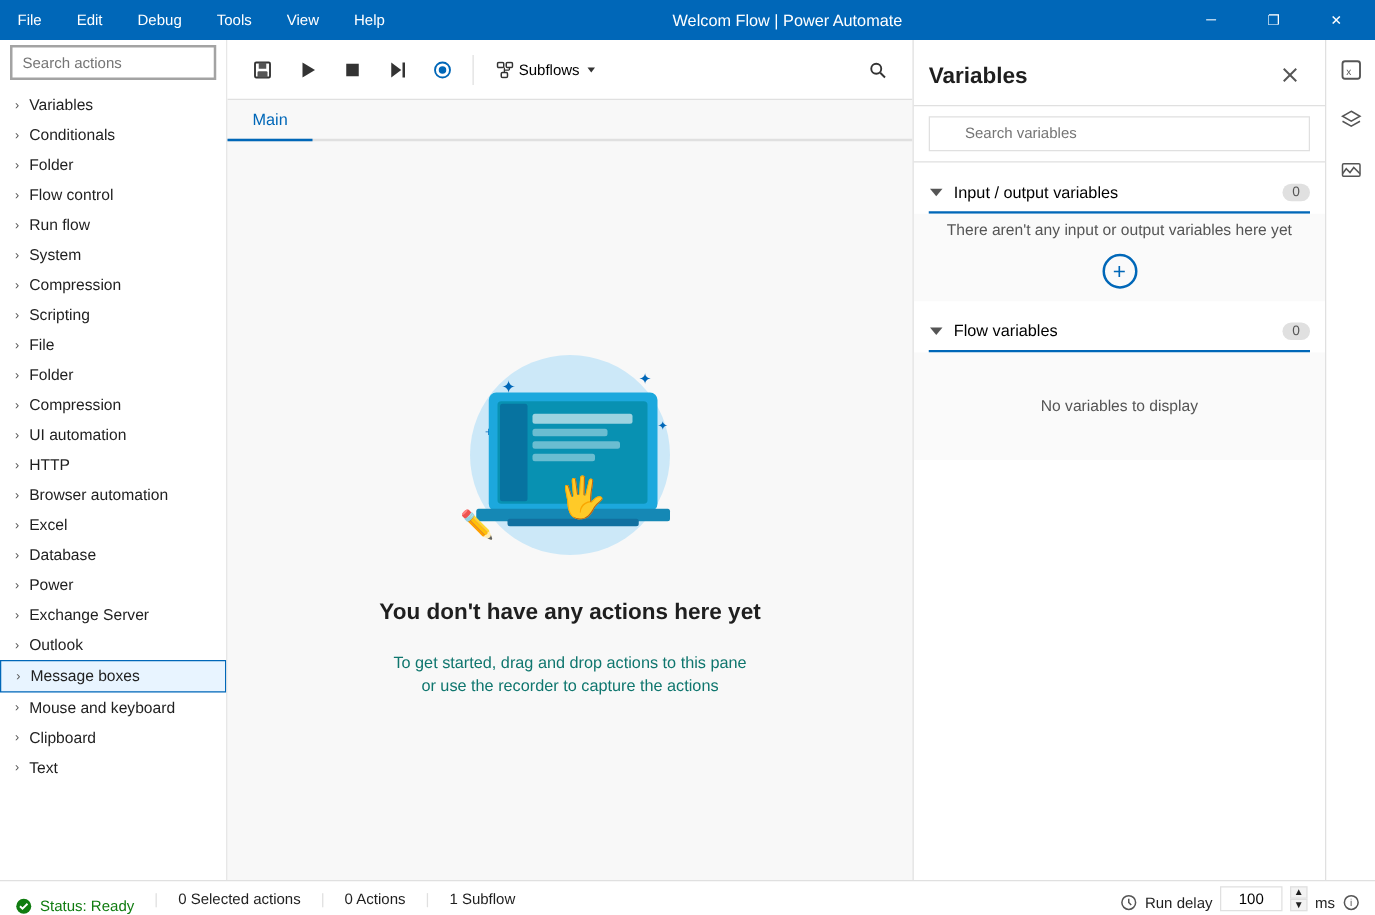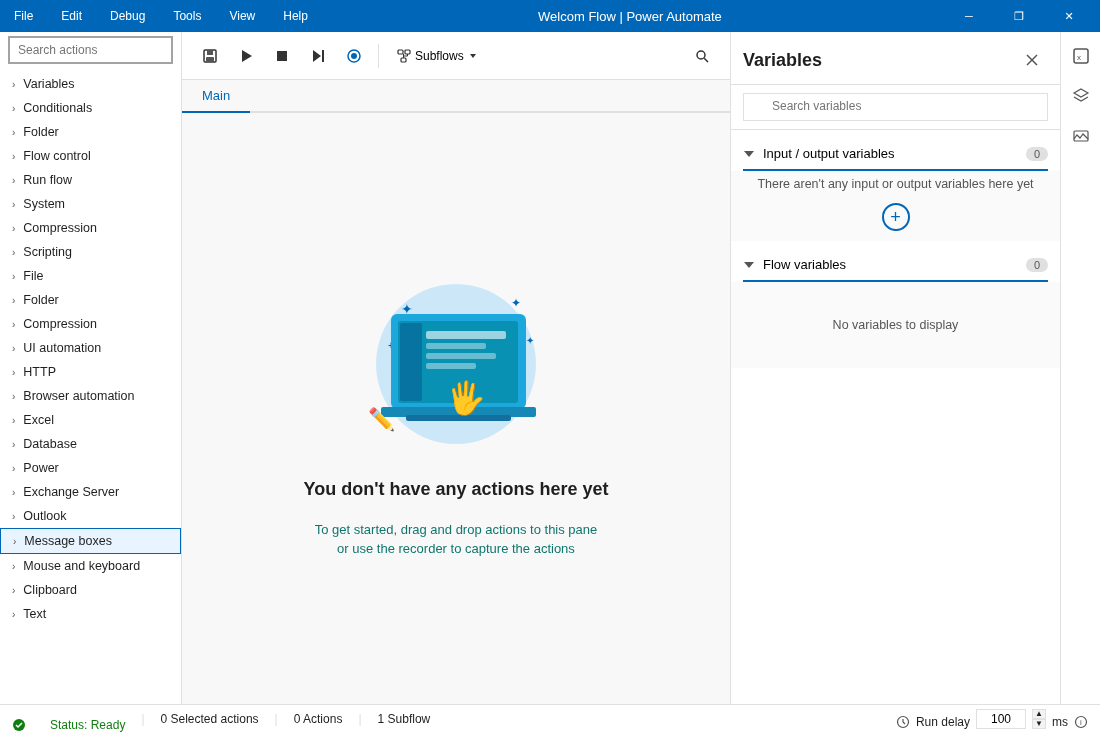--- a/index.html
+++ b/index.html
@@ -57,21 +57,21 @@
     .add-var-btn { width: 28px; height: 28px; border-radius: 50%; border: 2px solid #0067b8; color: #0067b8; display: flex; align-items: center; justify-content: center; cursor: pointer; font-size: 18px; margin: 8px auto 4px; }
     .var-section-divider { height: 2px; background: #0067b8; margin: 0 12px; }
     .no-vars-text { color: #555; font-size: 12.5px; text-align: center; padding: 16px; }
 
     
     .side-icons { width: 40px; background: white; border-left: 1px solid #e0e0e0; display: flex; flex-direction: column; align-items: center; padding: 8px 0; gap: 8px; }
     .side-icon { width: 32px; height: 32px; display: flex; align-items: center; justify-content: center; cursor: pointer; border-radius: 2px; }
 
     
     .status-bar { background: white; border-top: 1px solid #e0e0e0; height: 28px; display: flex; align-items: center; padding: 0 12px; gap: 16px; font-size: 12px; color: #1f1f1f; flex-shrink: 0; }
-    .status-ready { display: flex; align-items: center; gap: 24px; color: #107c10; margin-top: 12px; }
+    .status-ready { display: flex; align-items: center; gap: 6px; color: #107c10; margin-top: 12px; }
     .status-sep { color: #e0e0e0; }
     .run-delay-section { display: flex; align-items: flex-end; gap: 6px; margin-left: auto; }
     .delay-input { width: 50px; height: 20px; border: 1px solid #e0e0e0; text-align: center; font-size: 12px; }
     .delay-spinner { display: flex; flex-direction: column; }
     .delay-spinner-btn { width: 14px; height: 10px; border: 1px solid #e0e0e0; background: #f3f3f3; cursor: pointer; display: flex; align-items: center; justify-content: center; font-size: 8px; }
   </style>
 </head>
 <body>
 
 <div class="title-bar">

